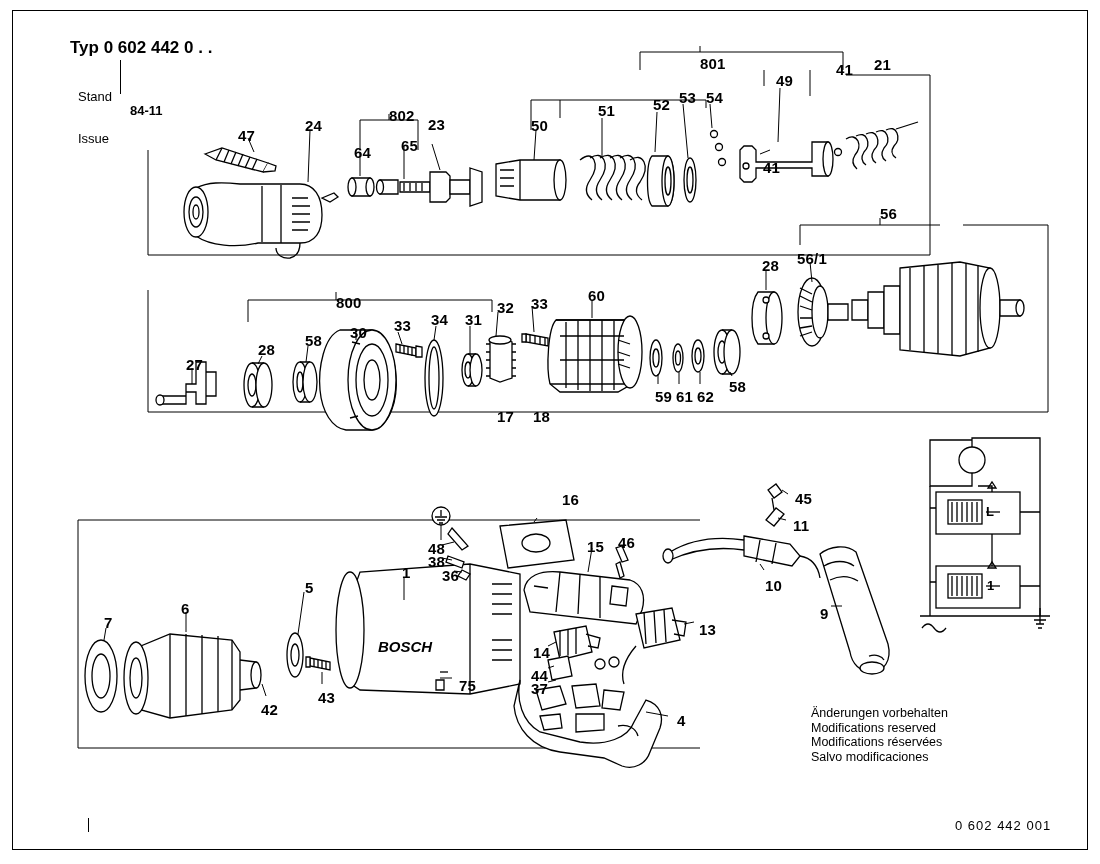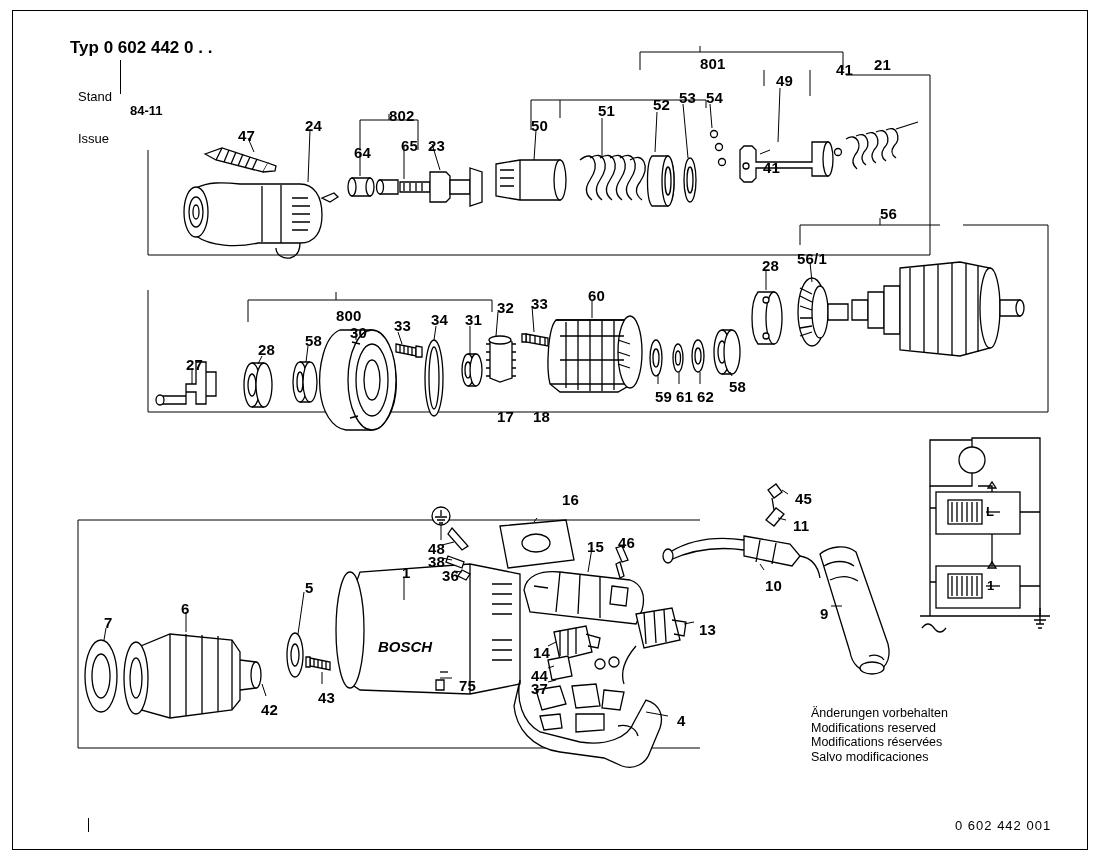--- a/index.html
+++ b/index.html
@@ -452,35 +452,35 @@
   </div>
   <div class="partno">0 602 442 001</div>
   <div class="tick"></div>
 
   <div id="callout-layer">
       <div class="lbl" style="left: 238px; top: 128px;">47</div>
       <div class="lbl" style="left: 305px; top: 118px;">24</div>
       <div class="lbl" style="left: 389px; top: 108px;">802</div>
       <div class="lbl" style="left: 354px; top: 145px;">64</div>
       <div class="lbl" style="left: 401px; top: 138px;">65</div>
-      <div class="lbl" style="left: 428px; top: 138px; text-align: center;">23</div>
+      <div class="lbl" style="left: 428px; top: 117px; text-align: center;">23</div>
       <div class="lbl" style="left: 531px; top: 118px;">50</div>
       <div class="lbl" style="left: 598px; top: 103px;">51</div>
       <div class="lbl" style="left: 653px; top: 97px;">52</div>
       <div class="lbl" style="left: 679px; top: 90px;">53</div>
       <div class="lbl" style="left: 706px; top: 90px;">54</div>
       <div class="lbl" style="left: 700px; top: 56px;">801</div>
       <div class="lbl" style="left: 776px; top: 73px;">49</div>
       <div class="lbl" style="left: 836px; top: 62px;">41</div>
       <div class="lbl" style="left: 874px; top: 57px;">21</div>
       <div class="lbl" style="left: 763px; top: 160px;">41</div>
       <div class="lbl" style="left: 880px; top: 206px;">56</div>
       <div class="lbl" style="left: 797px; top: 251px;">56/1</div>
       <div class="lbl" style="left: 762px; top: 258px;">28</div>
-      <div class="lbl" style="left: 336px; top: 308px; text-align: center;">800</div>
+      <div class="lbl" style="left: 336px; top: 295px; text-align: center;">800</div>
       <div class="lbl" style="left: 588px; top: 288px;">60</div>
       <div class="lbl" style="left: 497px; top: 300px;">32</div>
       <div class="lbl" style="left: 531px; top: 296px;">33</div>
       <div class="lbl" style="left: 465px; top: 312px;">31</div>
       <div class="lbl" style="left: 431px; top: 312px;">34</div>
       <div class="lbl" style="left: 394px; top: 318px;">33</div>
       <div class="lbl" style="left: 350px; top: 325px;">30</div>
       <div class="lbl" style="left: 305px; top: 333px;">58</div>
       <div class="lbl" style="left: 258px; top: 342px;">28</div>
       <div class="lbl" style="left: 186px; top: 357px;">27</div>

